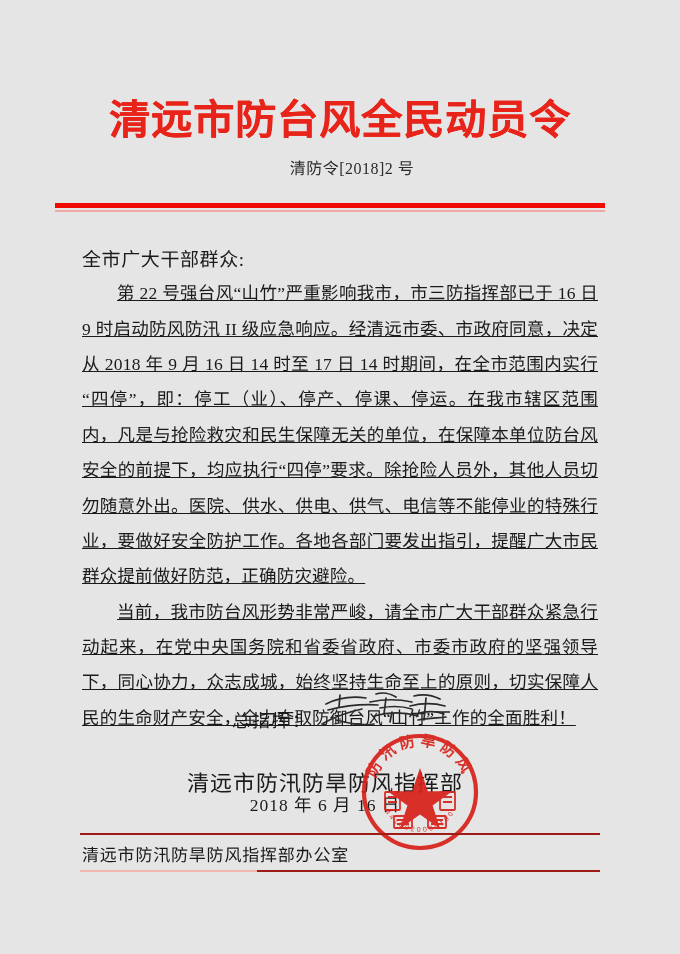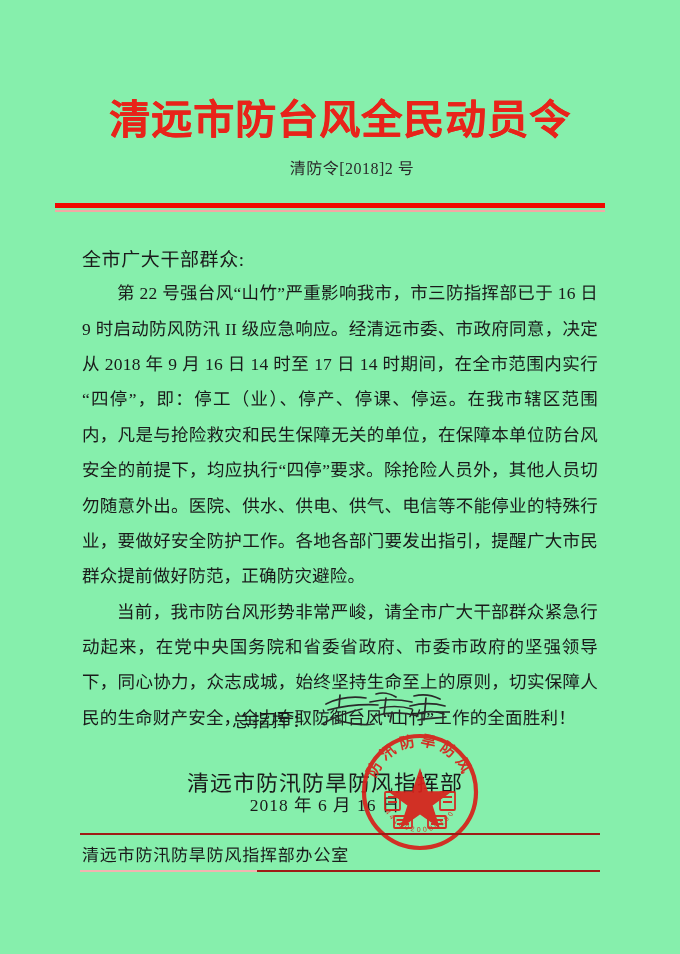--- a/index.html
+++ b/index.html
@@ -14,21 +14,21 @@
     position: relative;
     overflow: hidden;
     font-family: "Liberation Serif", "DejaVu Serif", serif;
     color: #1a1a1a;
     -webkit-font-smoothing: antialiased;
   }
 
   .page {
     position: absolute;
     inset: 0;
-    background: #86efac;
+    background: #e5e5e5;
   }
 
   
   .doc-title {
     position: absolute;
     top: 86px;
     left: 0;
     width: 680px;
     text-align: center;
     font-size: 41px;
@@ -85,20 +85,21 @@
   }
 
   .para {
     font-size: 17.5px;
     line-height: 2.02;
     letter-spacing: 0.2px;
     text-align: justify;
     text-justify: inter-ideograph;
     text-indent: 2em;
     margin: 0;
+    text-decoration: underline;
   }
   .para + .para { margin-top: 0px; }
 
   
   .sig-block {
     position: absolute;
     left: 0;
     top: 690px;
     width: 680px;
     text-align: center;

